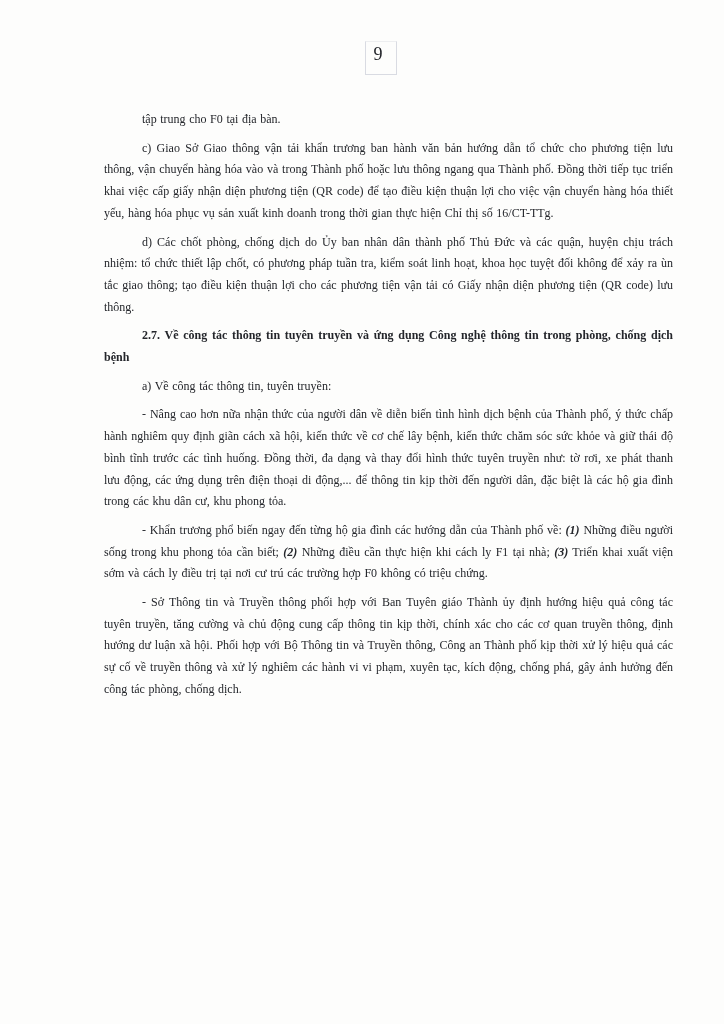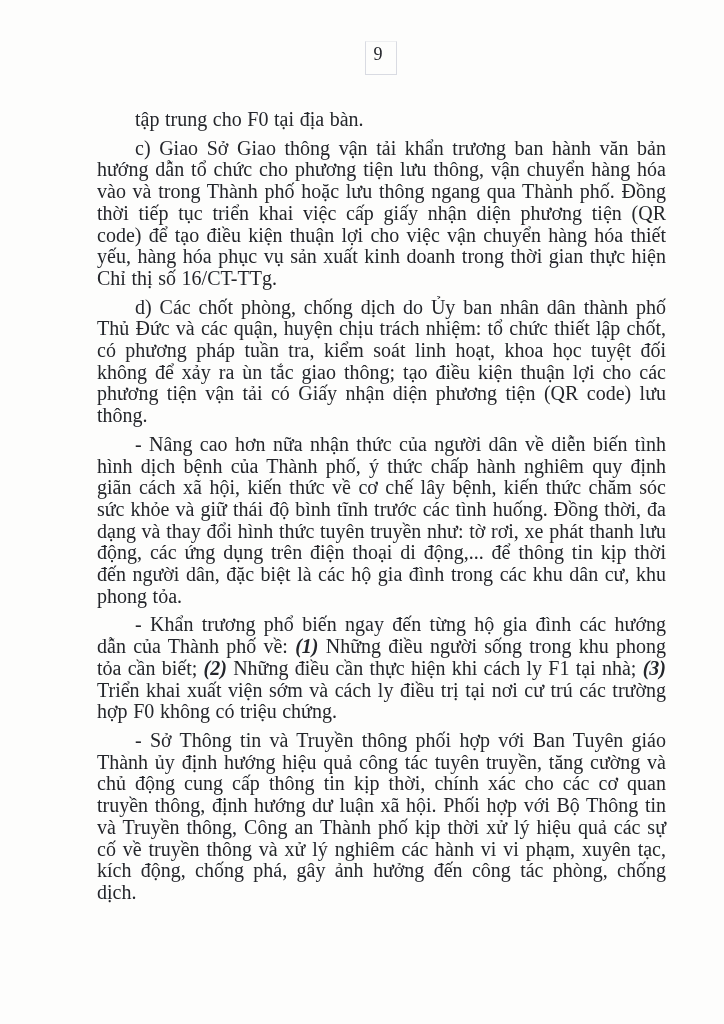--- a/index.html
+++ b/index.html
@@ -39,24 +39,24 @@
     left: -6px;
     top: -2px;
     width: 30px;
     height: 32px;
     border: 1px solid rgba(175, 180, 195, 0.45);
     border-top-color: rgba(175, 180, 195, 0.2);
     pointer-events: none;
   }
   .doc-body {
     position: absolute;
-    left: 97px;
+    left: 104px;
     top: 109px;
     width: 569px;
-    font-size: 20px;
+    font-size: 12px;
     line-height: 21.7px;
     text-align: justify;
     word-spacing: 0.6px;
   }
   .para {
     margin: 0 0 7px 0;
     text-indent: 38px;
   }
   .para.heading {
     font-weight: bold;
@@ -68,17 +68,19 @@
 <body>
 
 <div class="page">
   <div class="page-number">
     <span class="pn">9</span>
   </div>
   <div class="doc-body">
       <p class="para"><span class="seg">tập trung cho F0 tại địa bàn.</span></p>
       <p class="para"><span class="seg">c) Giao Sở Giao thông vận tải khẩn trương ban hành văn bản hướng dẫn tổ chức cho phương tiện lưu thông, vận chuyển hàng hóa vào và trong Thành phố hoặc lưu thông ngang qua Thành phố. Đồng thời tiếp tục triển khai việc cấp giấy nhận diện phương tiện (QR code) để tạo điều kiện thuận lợi cho việc vận chuyển hàng hóa thiết yếu, hàng hóa phục vụ sản xuất kinh doanh trong thời gian thực hiện Chỉ thị số 16/CT-TTg.</span></p>
       <p class="para"><span class="seg">d) Các chốt phòng, chống dịch do Ủy ban nhân dân thành phố Thủ Đức và các quận, huyện chịu trách nhiệm: tổ chức thiết lập chốt, có phương pháp tuần tra, kiểm soát linh hoạt, khoa học tuyệt đối không để xảy ra ùn tắc giao thông; tạo điều kiện thuận lợi cho các phương tiện vận tải có Giấy nhận diện phương tiện (QR code) lưu thông.</span></p>
+      <p class="para heading"><span class="seg b">2.7. Về công tác thông tin tuyên truyền và ứng dụng Công nghệ thông tin trong phòng, chống dịch bệnh</span></p>
+      <p class="para"><span class="seg">a) Về công tác thông tin, tuyên truyền:</span></p>
       <p class="para"><span class="seg">- Nâng cao hơn nữa nhận thức của người dân về diễn biến tình hình dịch bệnh của Thành phố, ý thức chấp hành nghiêm quy định giãn cách xã hội, kiến thức về cơ chế lây bệnh, kiến thức chăm sóc sức khỏe và giữ thái độ bình tĩnh trước các tình huống. Đồng thời, đa dạng và thay đổi hình thức tuyên truyền như: tờ rơi, xe phát thanh lưu động, các ứng dụng trên điện thoại di động,... để thông tin kịp thời đến người dân, đặc biệt là các hộ gia đình trong các khu dân cư, khu phong tỏa.</span></p>
       <p class="para"><span class="seg">- Khẩn trương phổ biến ngay đến từng hộ gia đình các hướng dẫn của Thành phố về: </span><span class="seg bi">(1)</span><span class="seg"> Những điều người sống trong khu phong tỏa cần biết; </span><span class="seg bi">(2)</span><span class="seg"> Những điều cần thực hiện khi cách ly F1 tại nhà; </span><span class="seg bi">(3)</span><span class="seg"> Triển khai xuất viện sớm và cách ly điều trị tại nơi cư trú các trường hợp F0 không có triệu chứng.</span></p>
       <p class="para"><span class="seg">- Sở Thông tin và Truyền thông phối hợp với Ban Tuyên giáo Thành ủy định hướng hiệu quả công tác tuyên truyền, tăng cường và chủ động cung cấp thông tin kịp thời, chính xác cho các cơ quan truyền thông, định hướng dư luận xã hội. Phối hợp với Bộ Thông tin và Truyền thông, Công an Thành phố kịp thời xử lý hiệu quả các sự cố về truyền thông và xử lý nghiêm các hành vi vi phạm, xuyên tạc, kích động, chống phá, gây ảnh hưởng đến công tác phòng, chống dịch.</span></p>
     </div>
 </div>
 
 </body></html>

